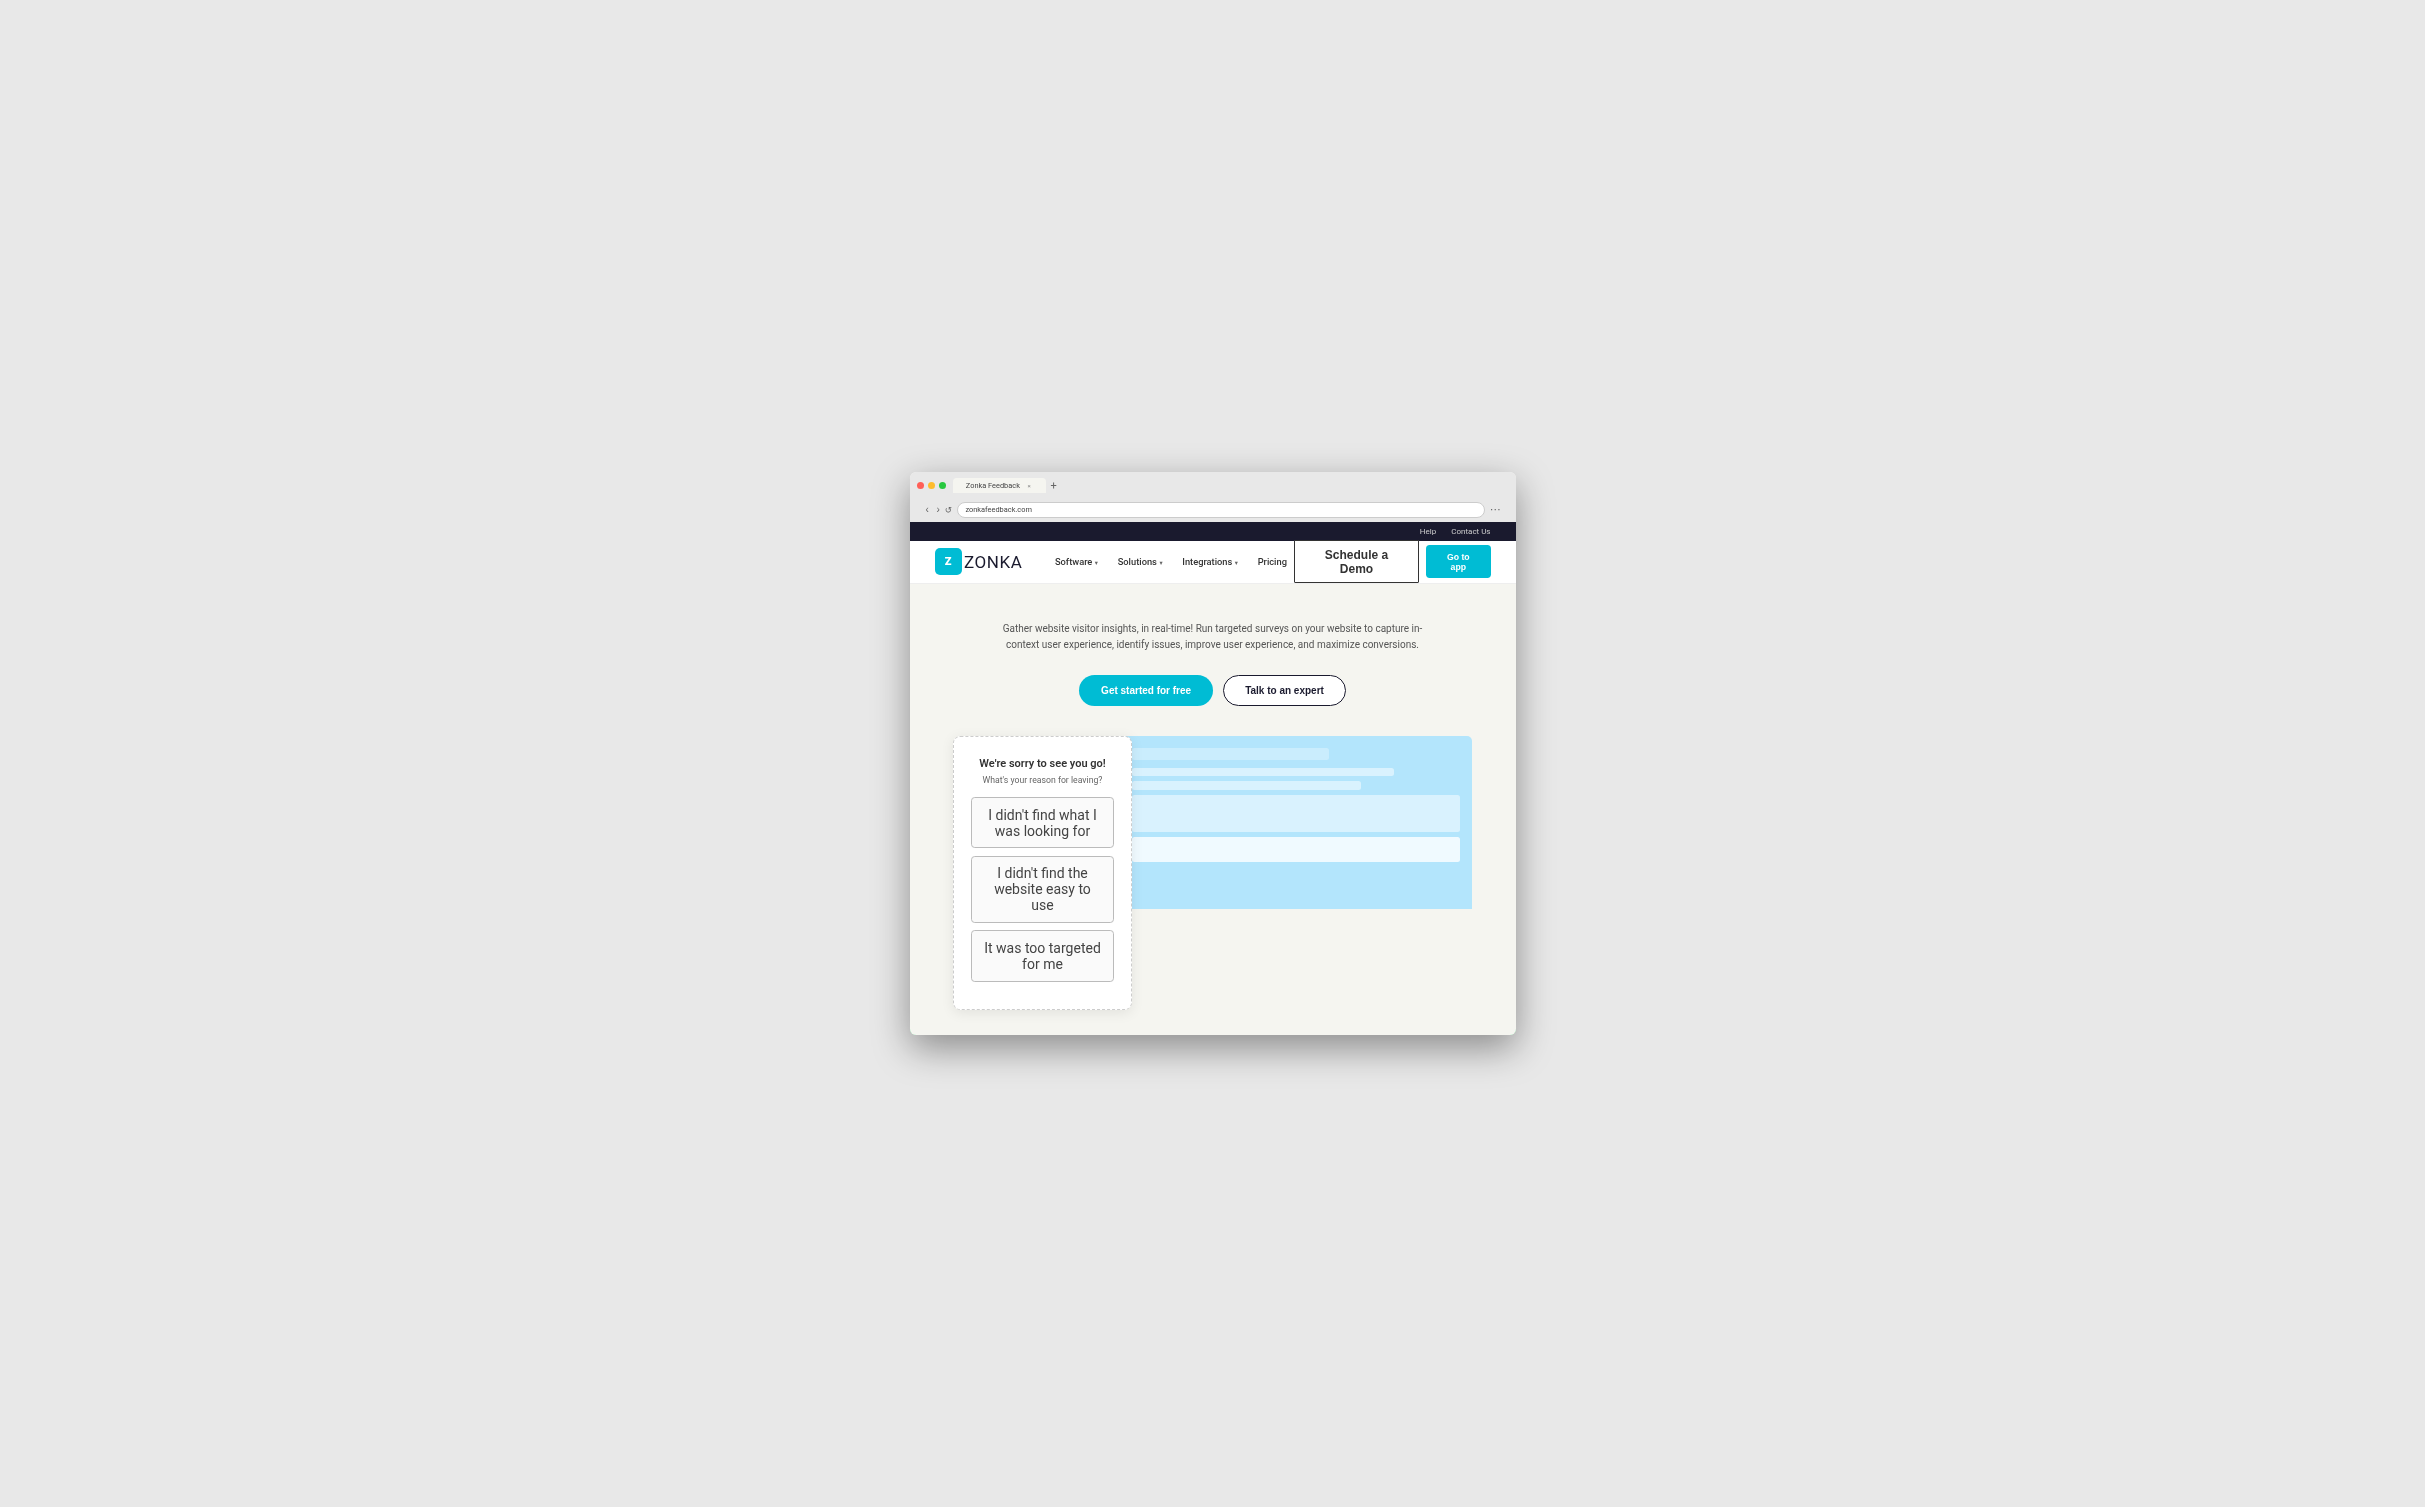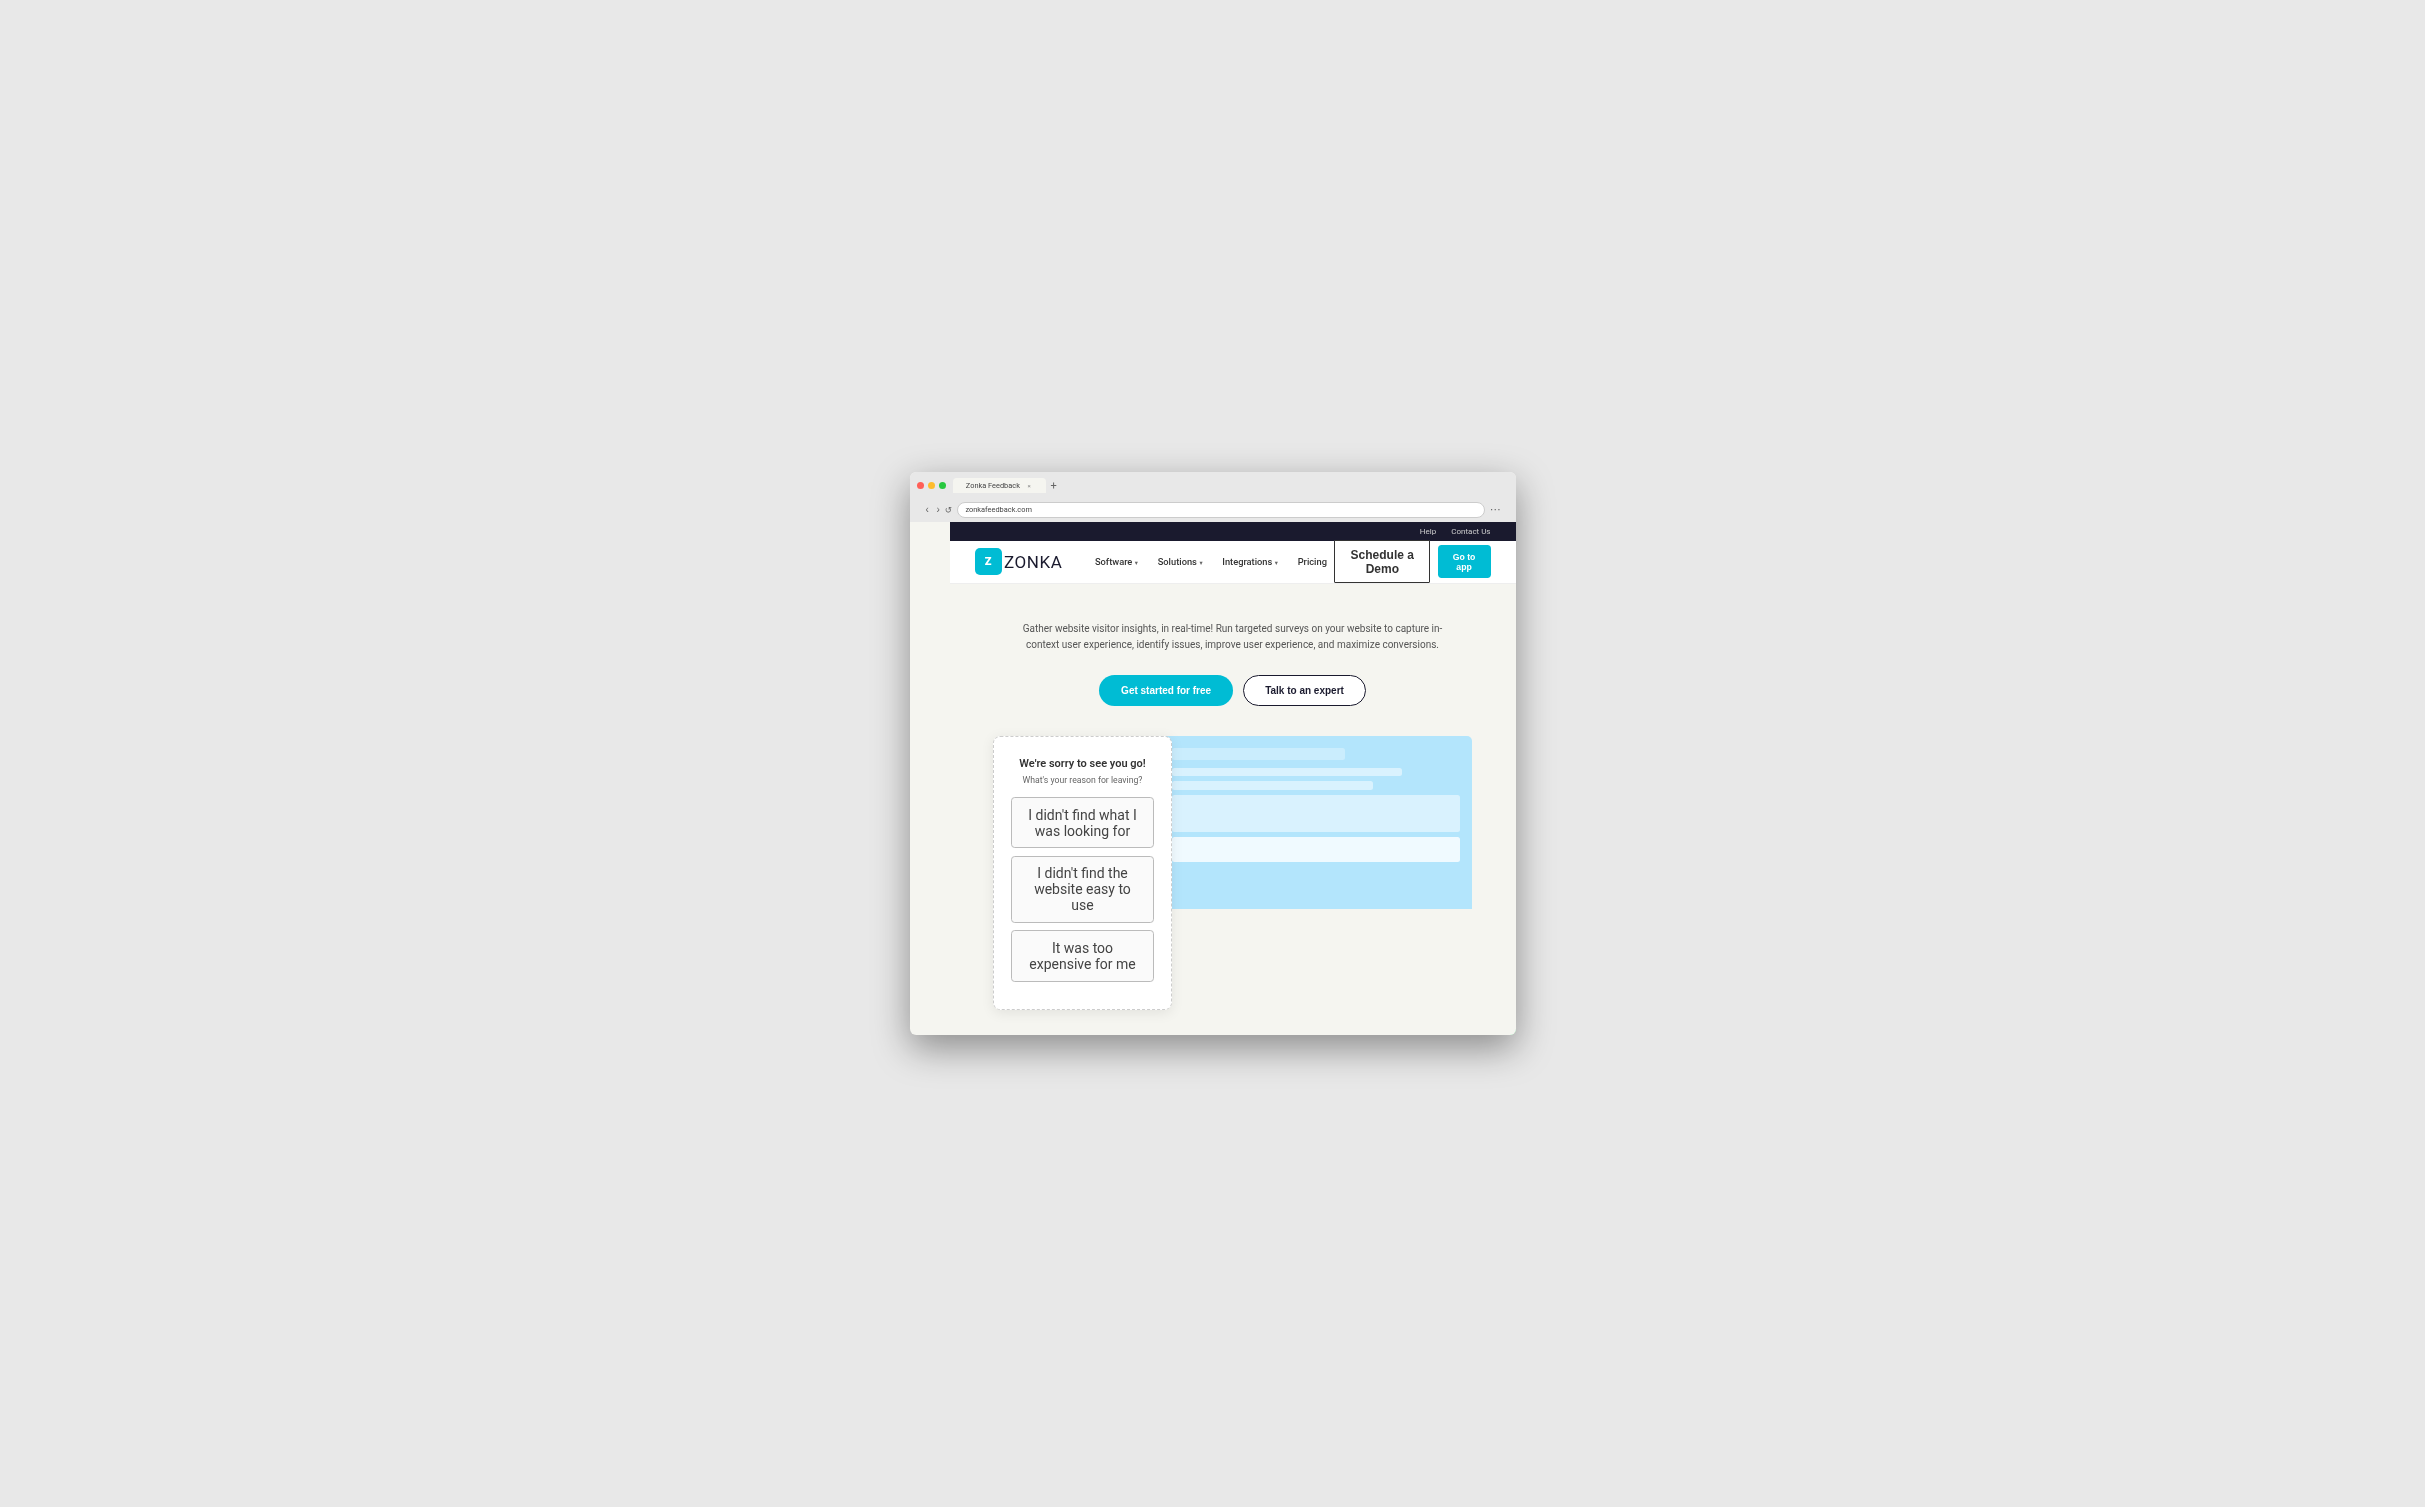--- a/index.html
+++ b/index.html
@@ -123,21 +123,20 @@
       border: none;
       cursor: pointer;
       color: #666;
       font-size: 11px;
       letter-spacing: 1.2px;
     }
 
     
     .site-content {
       background: #86efac;
-      margin-left: 40px;
     }
 
     
     .top-bar {
       background: #1a1a2e;
       padding: 5px 0;
       display: flex;
       justify-content: flex-end;
       padding-right: 25px;
       gap: 15px;
@@ -467,21 +466,21 @@
         <button class="btn-secondary">Talk to an expert</button>
       </div>
 
       <div class="demo-area">
 
         <div class="survey-card">
           <div class="survey-title">We're sorry to see you go!</div>
           <div class="survey-question">What's your reason for leaving?</div>
           <div class="survey-option">I didn't find what I was looking for</div>
           <div class="survey-option">I didn't find the website easy to use</div>
-          <div class="survey-option">It was too expensive for me</div>
+          <div class="survey-option">It was too targeted for me</div>
         </div>
 
         <div class="dashboard-preview">
           <div class="dash-header"></div>
           <div class="dash-content"></div>
           <div class="dash-content-2"></div>
           <div class="dash-content-3"></div>
           <div class="dash-bottom"></div>
         </div>
 

